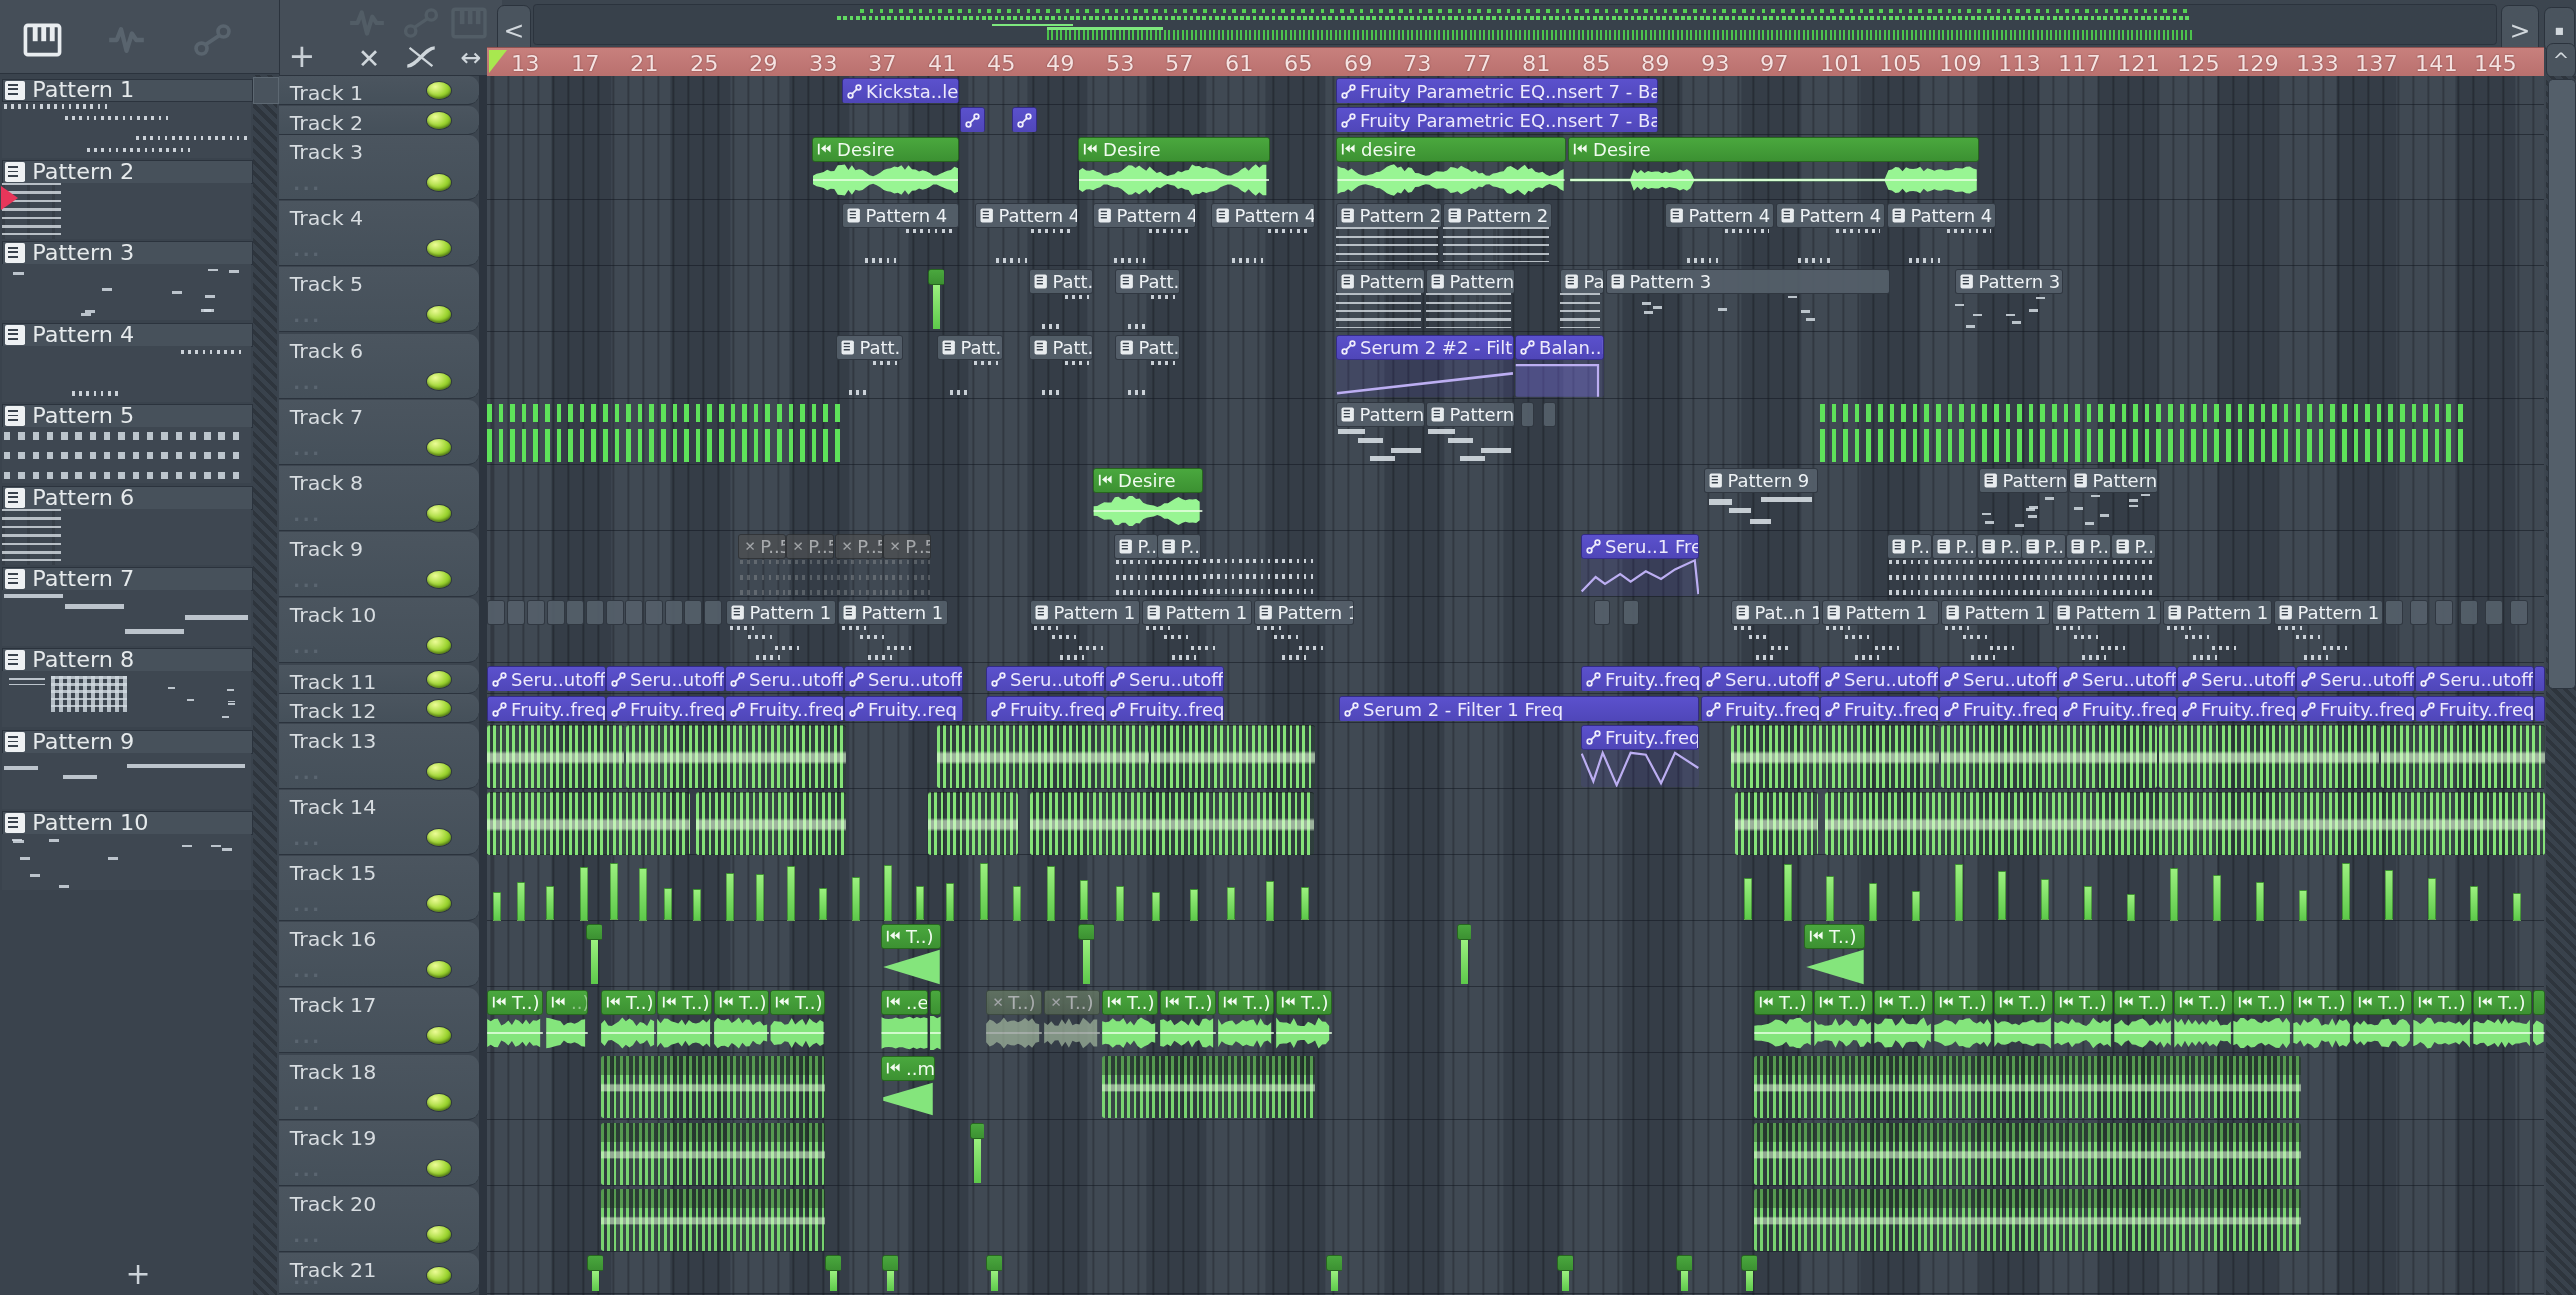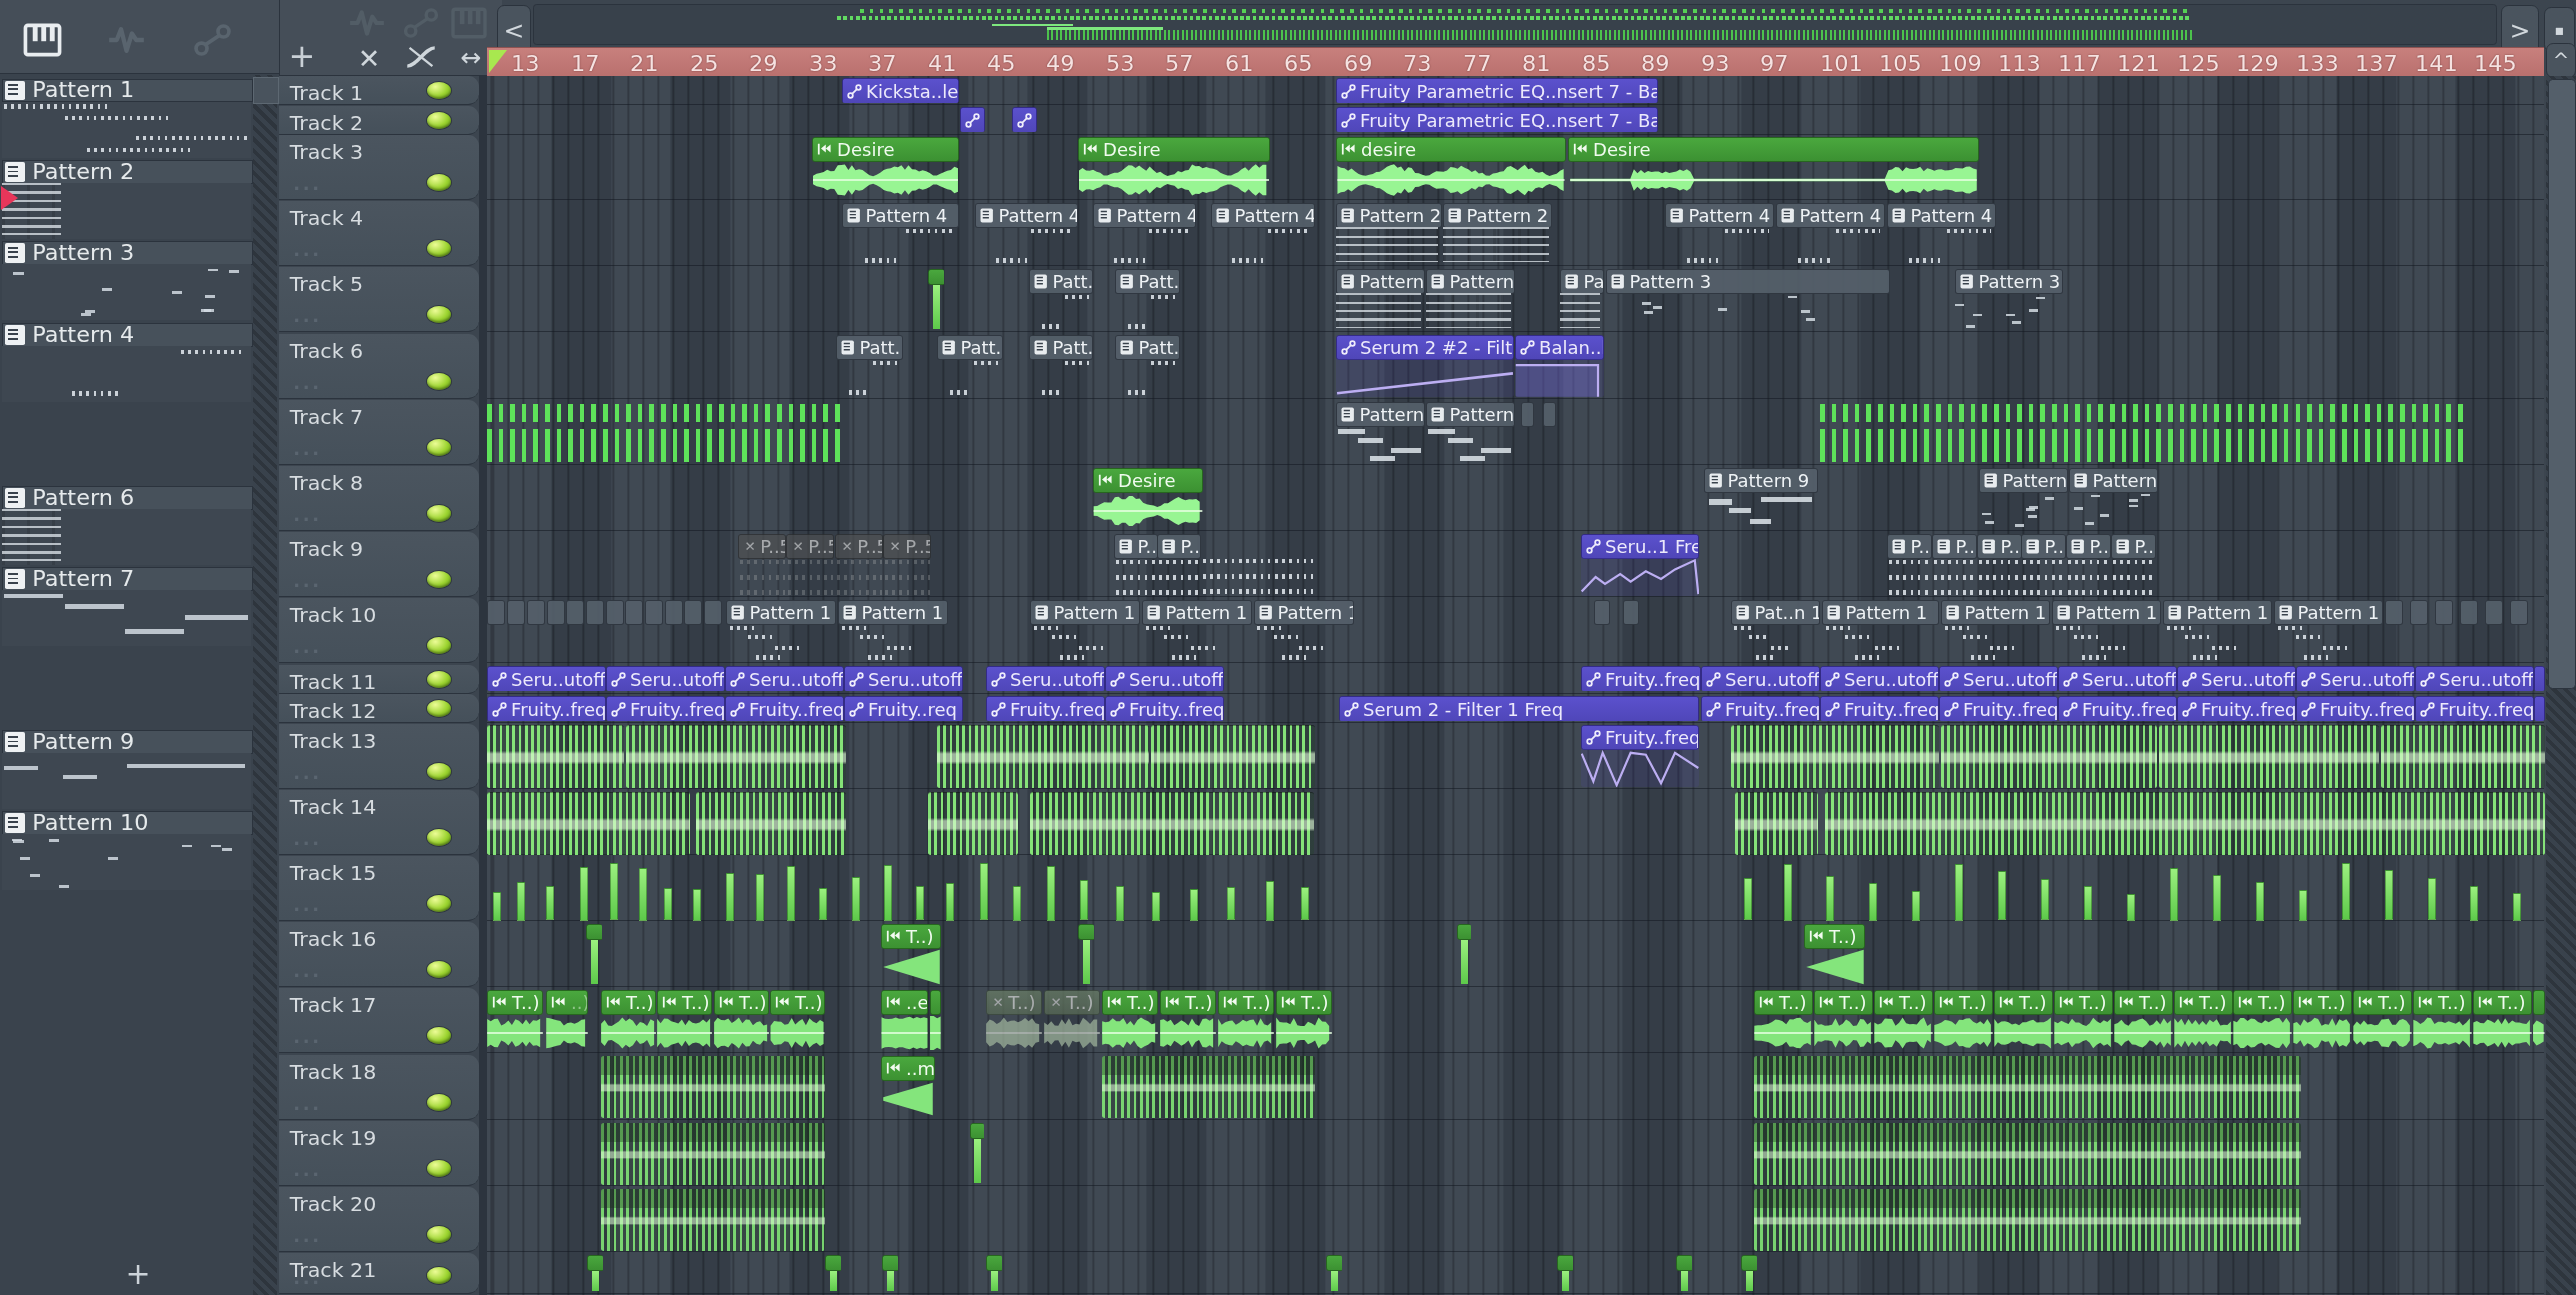--- a/index.html
+++ b/index.html
@@ -159,40 +159,68 @@
         <div class="abs pat-item" style="top: 248px; height: 80px;">
           <div class="abs pat-head">
             <span class="picon"></span>
             <span class="pat-name">Pattern 4</span>
           </div>
           <div class="pat-thumb">
             <div class="tickrow" style="left: 179px; top: 3.6px; width: 63px;"></div>
             <div class="tickrow" style="left: 70px; top: 45px; width: 49px;"></div>
           </div>
         </div>
+        <div class="abs pat-item" style="top: 329px; height: 80px;">
+          <div class="abs pat-head">
+            <span class="picon"></span>
+            <span class="pat-name">Pattern 5</span>
+          </div>
+          <div class="pat-thumb">
+            <div class="mark" style="left: 1.8px; top: 5.4px; width: 243px; height: 7.2px; background: repeating-linear-gradient(90deg, rgba(210, 219, 226, 0.85) 0px, rgba(210, 219, 226, 0.85) 6.3px, transparent 6.3px, transparent 14.3px);"></div>
+            <div class="mark" style="left: 1.8px; top: 25px; width: 243px; height: 7.2px; background: repeating-linear-gradient(90deg, rgba(210, 219, 226, 0.85) 0px, rgba(210, 219, 226, 0.85) 6.3px, transparent 6.3px, transparent 14.3px);"></div>
+            <div class="mark" style="left: 1.8px; top: 45px; width: 243px; height: 7.2px; background: repeating-linear-gradient(90deg, rgba(210, 219, 226, 0.85) 0px, rgba(210, 219, 226, 0.85) 6.3px, transparent 6.3px, transparent 14.3px);"></div>
+          </div>
+        </div>
         <div class="abs pat-item" style="top: 411px; height: 80px;">
           <div class="abs pat-head">
             <span class="picon"></span>
             <span class="pat-name">Pattern 6</span>
           </div>
           <div class="pat-thumb">
             <div class="linesbody" style="left: 0px; top: 1.8px; width: 59px; height: 50px;"></div>
             <div class="linesbody" style="left: 63px; top: 7.2px; width: 59px; height: 50px;"></div>
           </div>
         </div>
         <div class="abs pat-item" style="top: 492px; height: 80px;">
           <div class="abs pat-head">
             <span class="picon"></span>
             <span class="pat-name">Pattern 7</span>
           </div>
           <div class="pat-thumb">
             <div class="mark" style="left: 1.8px; top: 3.6px; width: 59px; height: 4.5px;"></div>
             <div class="mark" style="left: 63px; top: 14.3px; width: 59px; height: 4.5px;"></div>
             <div class="mark" style="left: 183px; top: 25px; width: 63px; height: 4.5px;"></div>
             <div class="mark" style="left: 123px; top: 39px; width: 59px; height: 4.5px;"></div>
+          </div>
+        </div>
+        <div class="abs pat-item" style="top: 573px; height: 80px;">
+          <div class="abs pat-head">
+            <span class="picon"></span>
+            <span class="pat-name">Pattern 8</span>
+          </div>
+          <div class="pat-thumb">
+            <div class="mark" style="left: 49px; top: 5.4px; width: 76px; height: 36px; background: repeating-linear-gradient(90deg, rgba(210, 219, 226, 0.8) 0px, rgba(210, 219, 226, 0.8) 3.6px, transparent 3.6px, transparent 8px), repeating-linear-gradient(rgba(210, 219, 226, 0.8) 0px, rgba(210, 219, 226, 0.8) 2.7px, transparent 2.7px, transparent 7.2px);"></div>
+            <div class="mark" style="left: 7.2px; top: 7.2px; width: 36px; height: 1.8px;"></div>
+            <div class="mark" style="left: 7.2px; top: 12.5px; width: 36px; height: 1.8px;"></div>
+            <div class="mark" style="left: 166px; top: 16px; width: 7.2px; height: 1.8px;"></div>
+            <div class="mark" style="left: 225px; top: 18px; width: 7.2px; height: 1.8px;"></div>
+            <div class="mark" style="left: 226px; top: 29.5px; width: 7.2px; height: 1.8px;"></div>
+            <div class="mark" style="left: 226px; top: 32px; width: 7.2px; height: 1.8px;"></div>
+            <div class="mark" style="left: 185px; top: 28px; width: 7.2px; height: 1.8px;"></div>
+            <div class="mark" style="left: 220px; top: 45px; width: 7.2px; height: 1.8px;"></div>
           </div>
         </div>
         <div class="abs pat-item" style="top: 655px; height: 80px;">
           <div class="abs pat-head">
             <span class="picon"></span>
             <span class="pat-name">Pattern 9</span>
           </div>
           <div class="pat-thumb">
             <div class="mark" style="left: 1.8px; top: 12.5px; width: 34px; height: 4.5px;"></div>
             <div class="mark" style="left: 61px; top: 21.5px; width: 34px; height: 4.5px;"></div>

